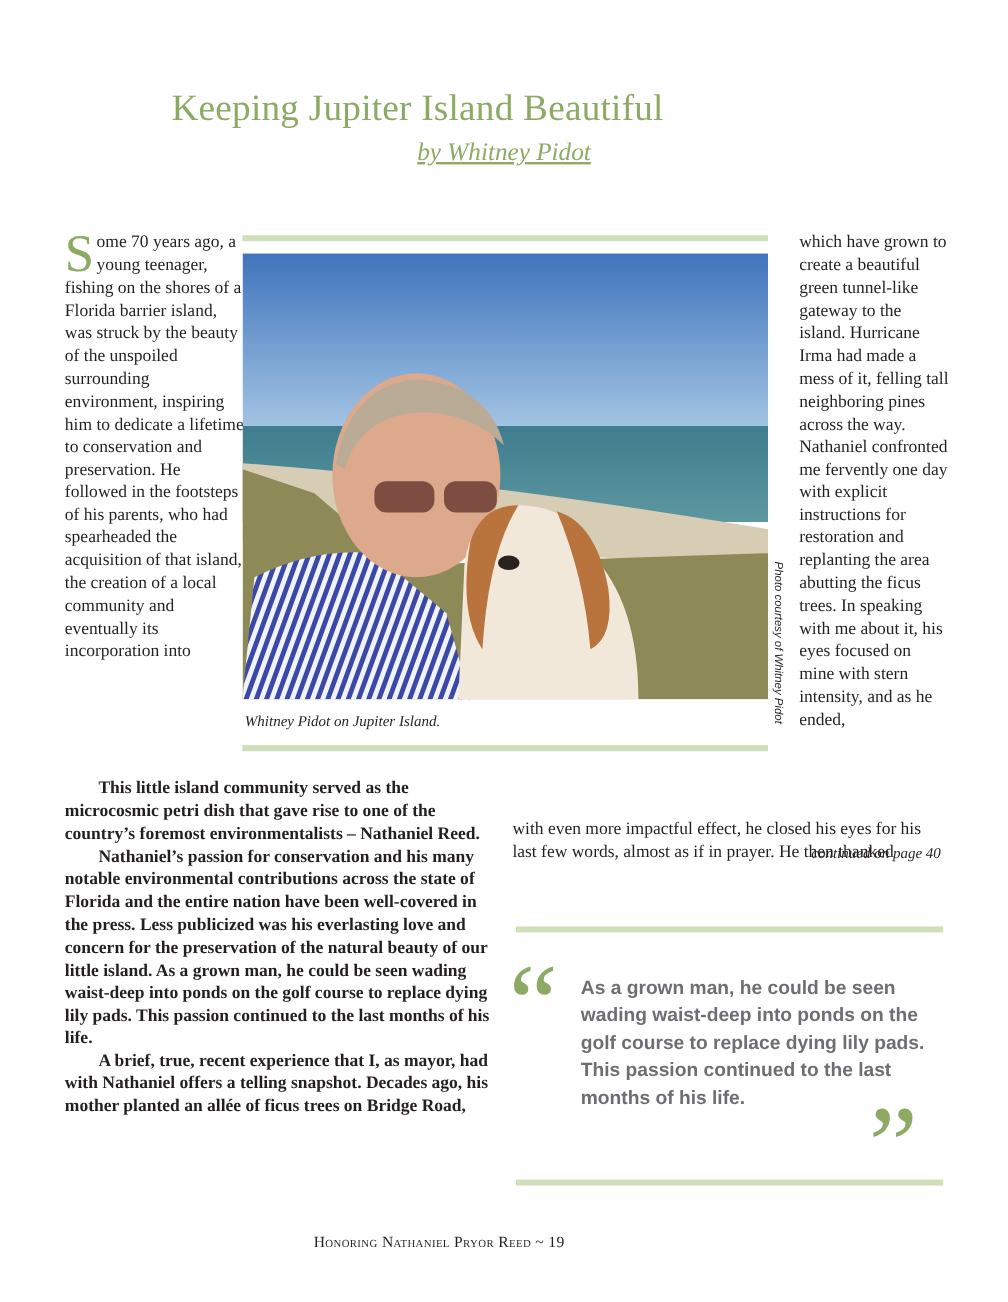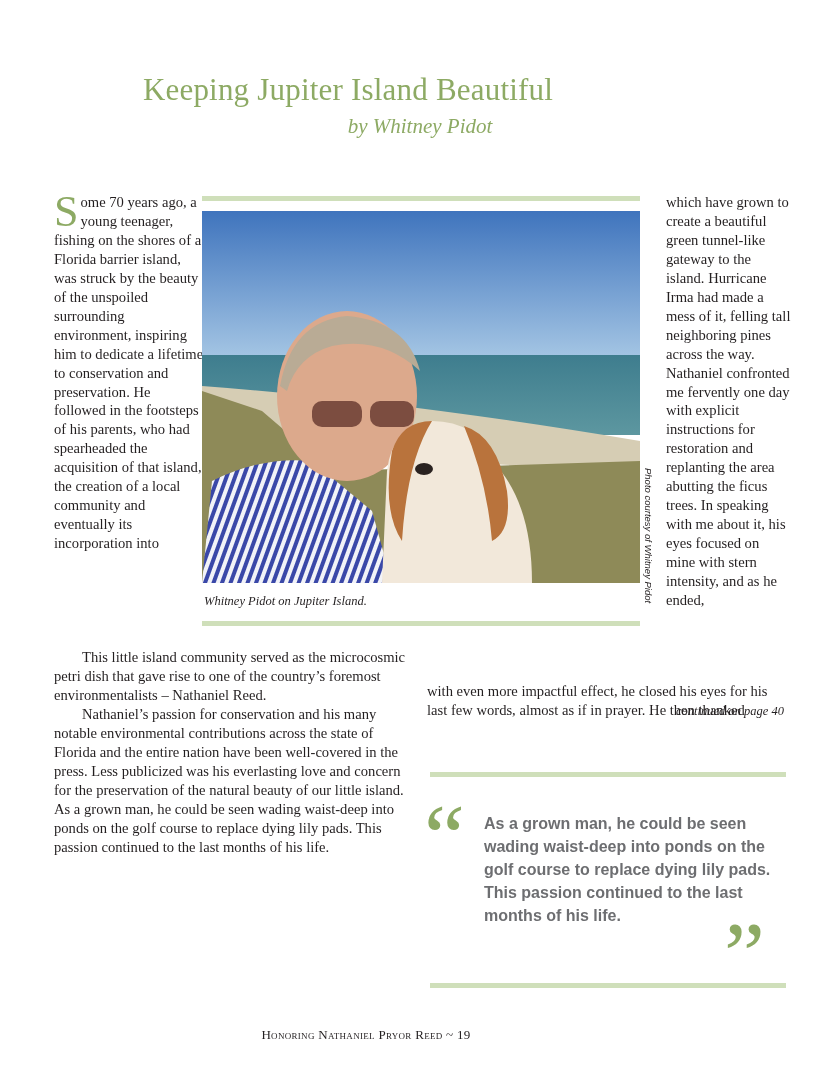--- a/index.html
+++ b/index.html
@@ -1,28 +1,28 @@
 <!DOCTYPE html>
 <html><head>
 <meta charset="utf-8">
 <style>
   html, body { margin: 0; padding: 0; background: #ffffff; }
   body { width: 840px; height: 1085px; position: relative; overflow: hidden;
          font-family: "Liberation Serif", "DejaVu Serif", serif; color: #231f20; }
   .title { position: absolute; top: 72px; left: 0; width: 696px; text-align: center;
            font-size: 31px; color: #8daa64; letter-spacing: 0.2px; }
   .byline { position: absolute; top: 114px; left: 0; width: 840px; text-align: center;
-            font-size: 21px; font-style: italic; color: #8daa64; }
+            font-size: 21px; font-style: italic; color: #8daa64; text-decoration: underline; }
   .body-text { font-size: 14.6px; line-height: 18.95px; }
   .col-left { position: absolute; left: 54px; top: 193px; width: 150px; }
   .col-right { position: absolute; left: 666px; top: 193px; width: 125px; }
   .full-left { position: absolute; left: 54px; top: 648px; width: 360px; }
   .full-right { position: absolute; left: 427px; top: 682px; width: 364px; }
   .dropcap { float: left; font-size: 44px; line-height: 34px; color: #8daa64; margin: 2px 2px 0 0; }
-  .indent { text-indent: 28px; }
+  .indent { text-indent: 28px; font-weight: bold; }
   p { margin: 0; }
   .rule { position: absolute; background: #cfdfba; height: 5px; }
   .photo { position: absolute; left: 202px; top: 211px; width: 438px; height: 372px; overflow: hidden; }
   .caption { position: absolute; left: 204px; top: 594px; font-size: 12.5px; font-style: italic; }
   .credit { position: absolute; left: 640px; top: 468px; width: 14px; height: 115px; }
   .credit span { position: absolute; left: 14px; top: 0; transform-origin: 0 0; transform: rotate(90deg);
                  white-space: nowrap; font-family: "Liberation Sans", sans-serif; font-style: italic; font-size: 9.5px; }
   .continued { position: absolute; right: 56px; top: 704px; font-size: 12.5px; font-style: italic; }
   .pull-open { position: absolute; left: 424px; top: 790px; font-size: 92px; line-height: 92px; color: #8daa64;
                font-family: "Liberation Serif", serif; }
@@ -84,20 +84,21 @@
 
 <div class="caption">Whitney Pidot on Jupiter Island.</div>
 
 <div class="rule" style="left:202px; top:621px; width:438px;"></div>
 
 <div class="col-right body-text">which have grown to create a beautiful green tunnel-like gateway to the island. Hurricane Irma had made a mess of it, felling tall neighboring pines across the way. Nathaniel confronted me fervently one day with explicit instructions for restoration and replanting the area abutting the ficus trees. In speaking with me about it, his eyes focused on mine with stern intensity, and as he ended,</div>
 
 <div class="full-left body-text">
   <p class="indent">This little island community served as the microcosmic petri dish that gave rise to one of the country’s foremost environmentalists – Nathaniel Reed.</p>
   <p class="indent">Nathaniel’s passion for conservation and his many notable environmental contributions across the state of Florida and the entire nation have been well-covered in the press. Less publicized was his everlasting love and concern for the preservation of the natural beauty of our little island. As a grown man, he could be seen wading waist-deep into ponds on the golf course to replace dying lily pads. This passion continued to the last months of his life.</p>
+  <p class="indent">A brief, true, recent experience that I, as mayor, had with Nathaniel offers a telling snapshot.  Decades ago, his mother planted an allée of ficus trees on Bridge Road,</p>
 </div>
 
 <div class="full-right body-text">with even more impactful effect, he closed his eyes for his last few words, almost as if in prayer. He then thanked</div>
 
 <div class="continued">continued on page 40</div>
 
 <div class="rule" style="left:430px; top:772px; width:356px;"></div>
 <div class="pull-open">“</div>
 <div class="pull-text">As a grown man, he could be seen wading waist-deep into ponds on the golf course to replace dying lily pads. This passion continued to the last months of his life.</div>
 <div class="pull-close">”</div>

